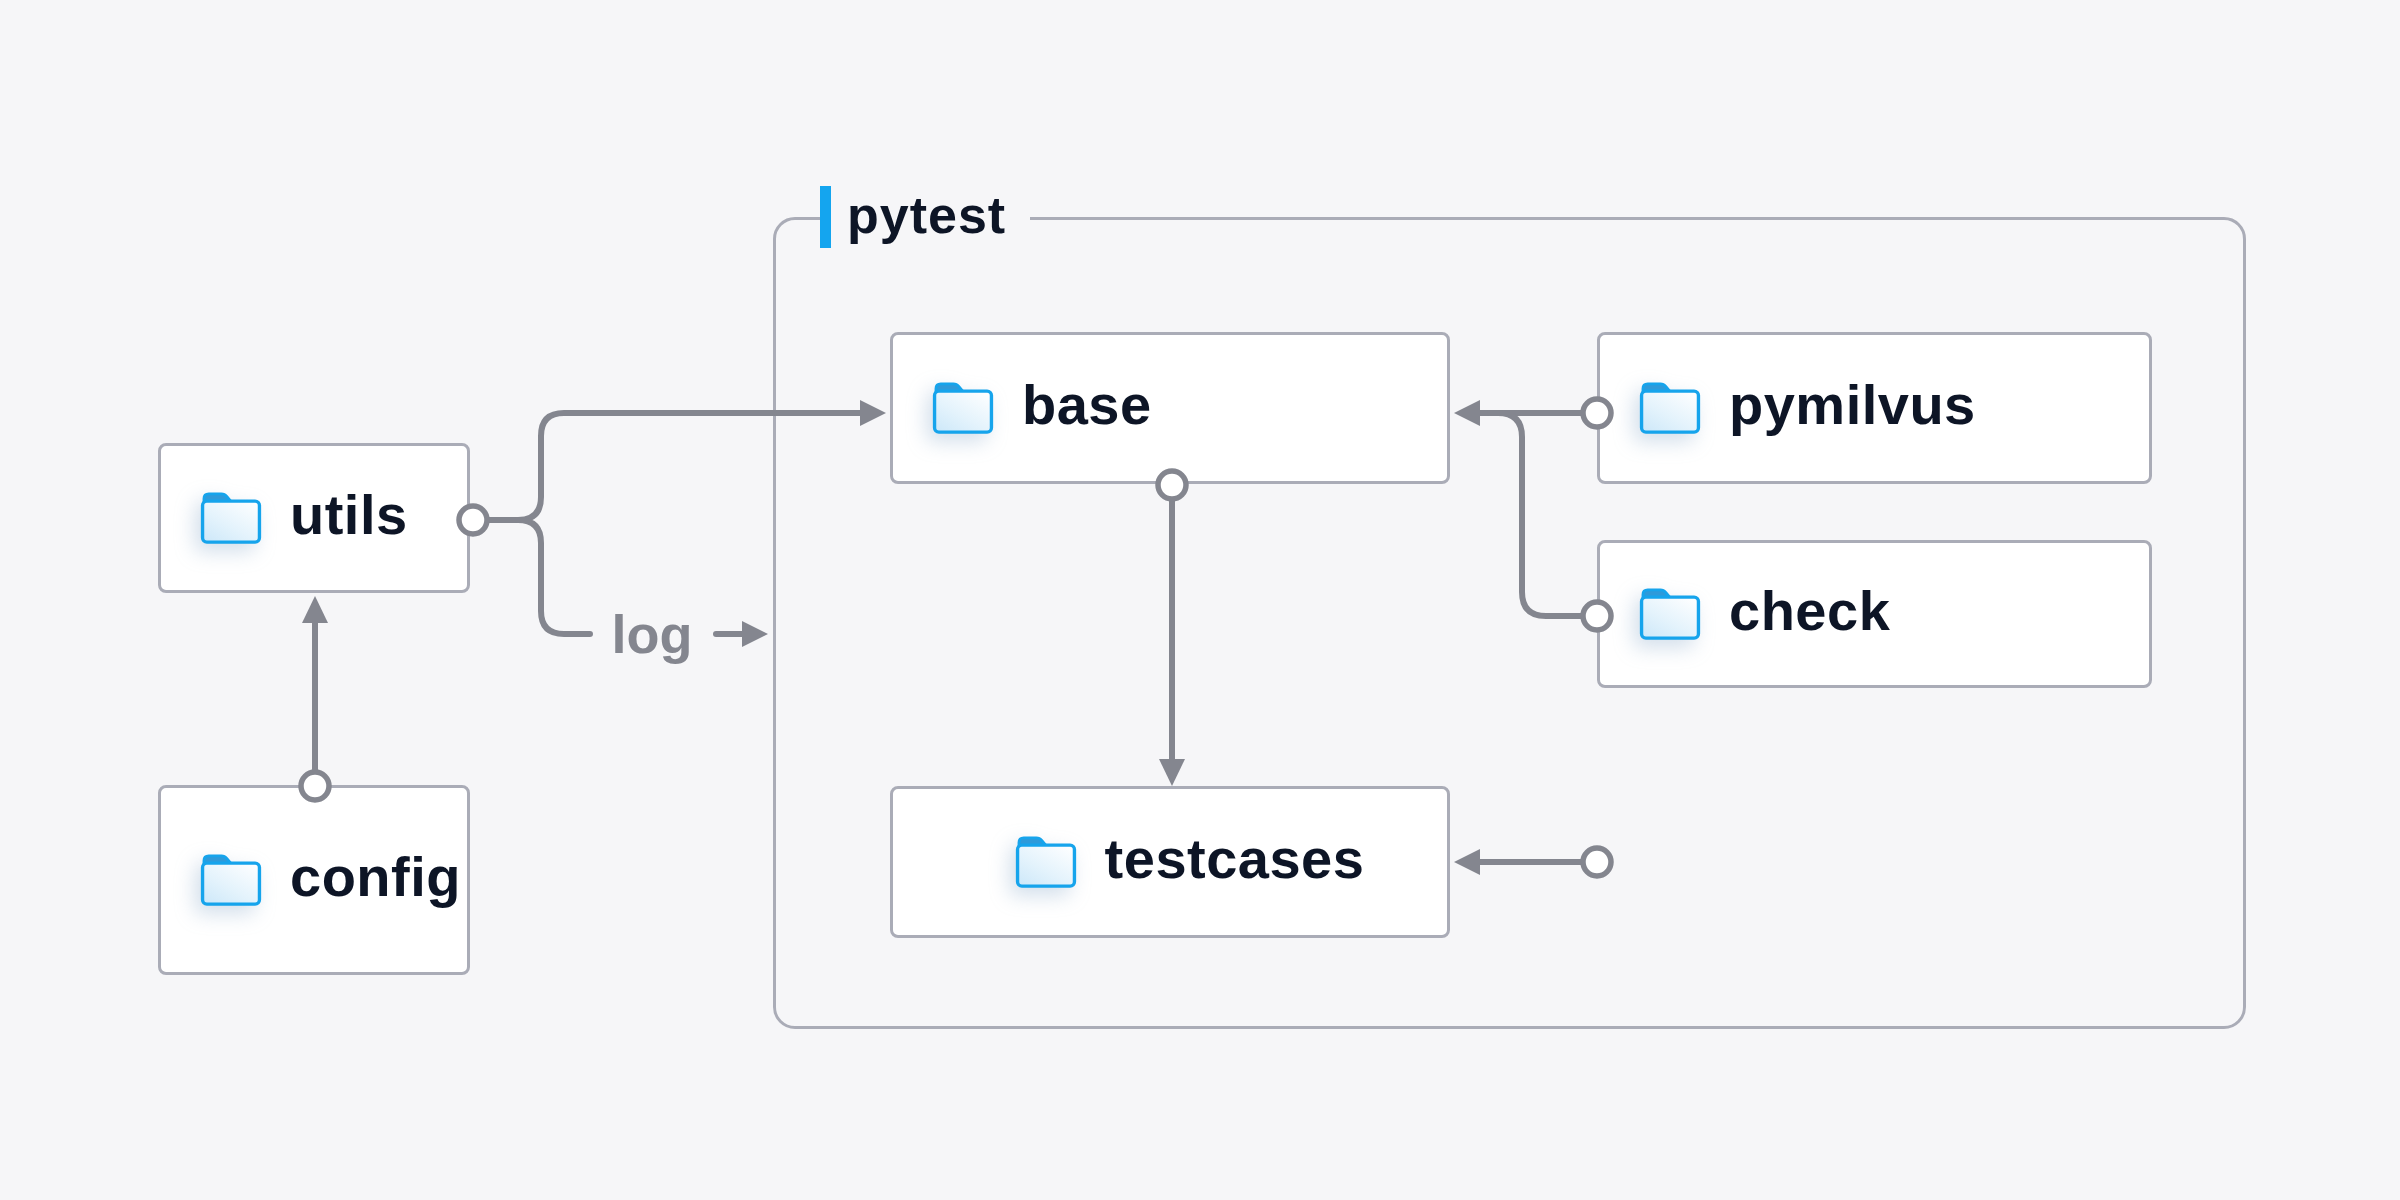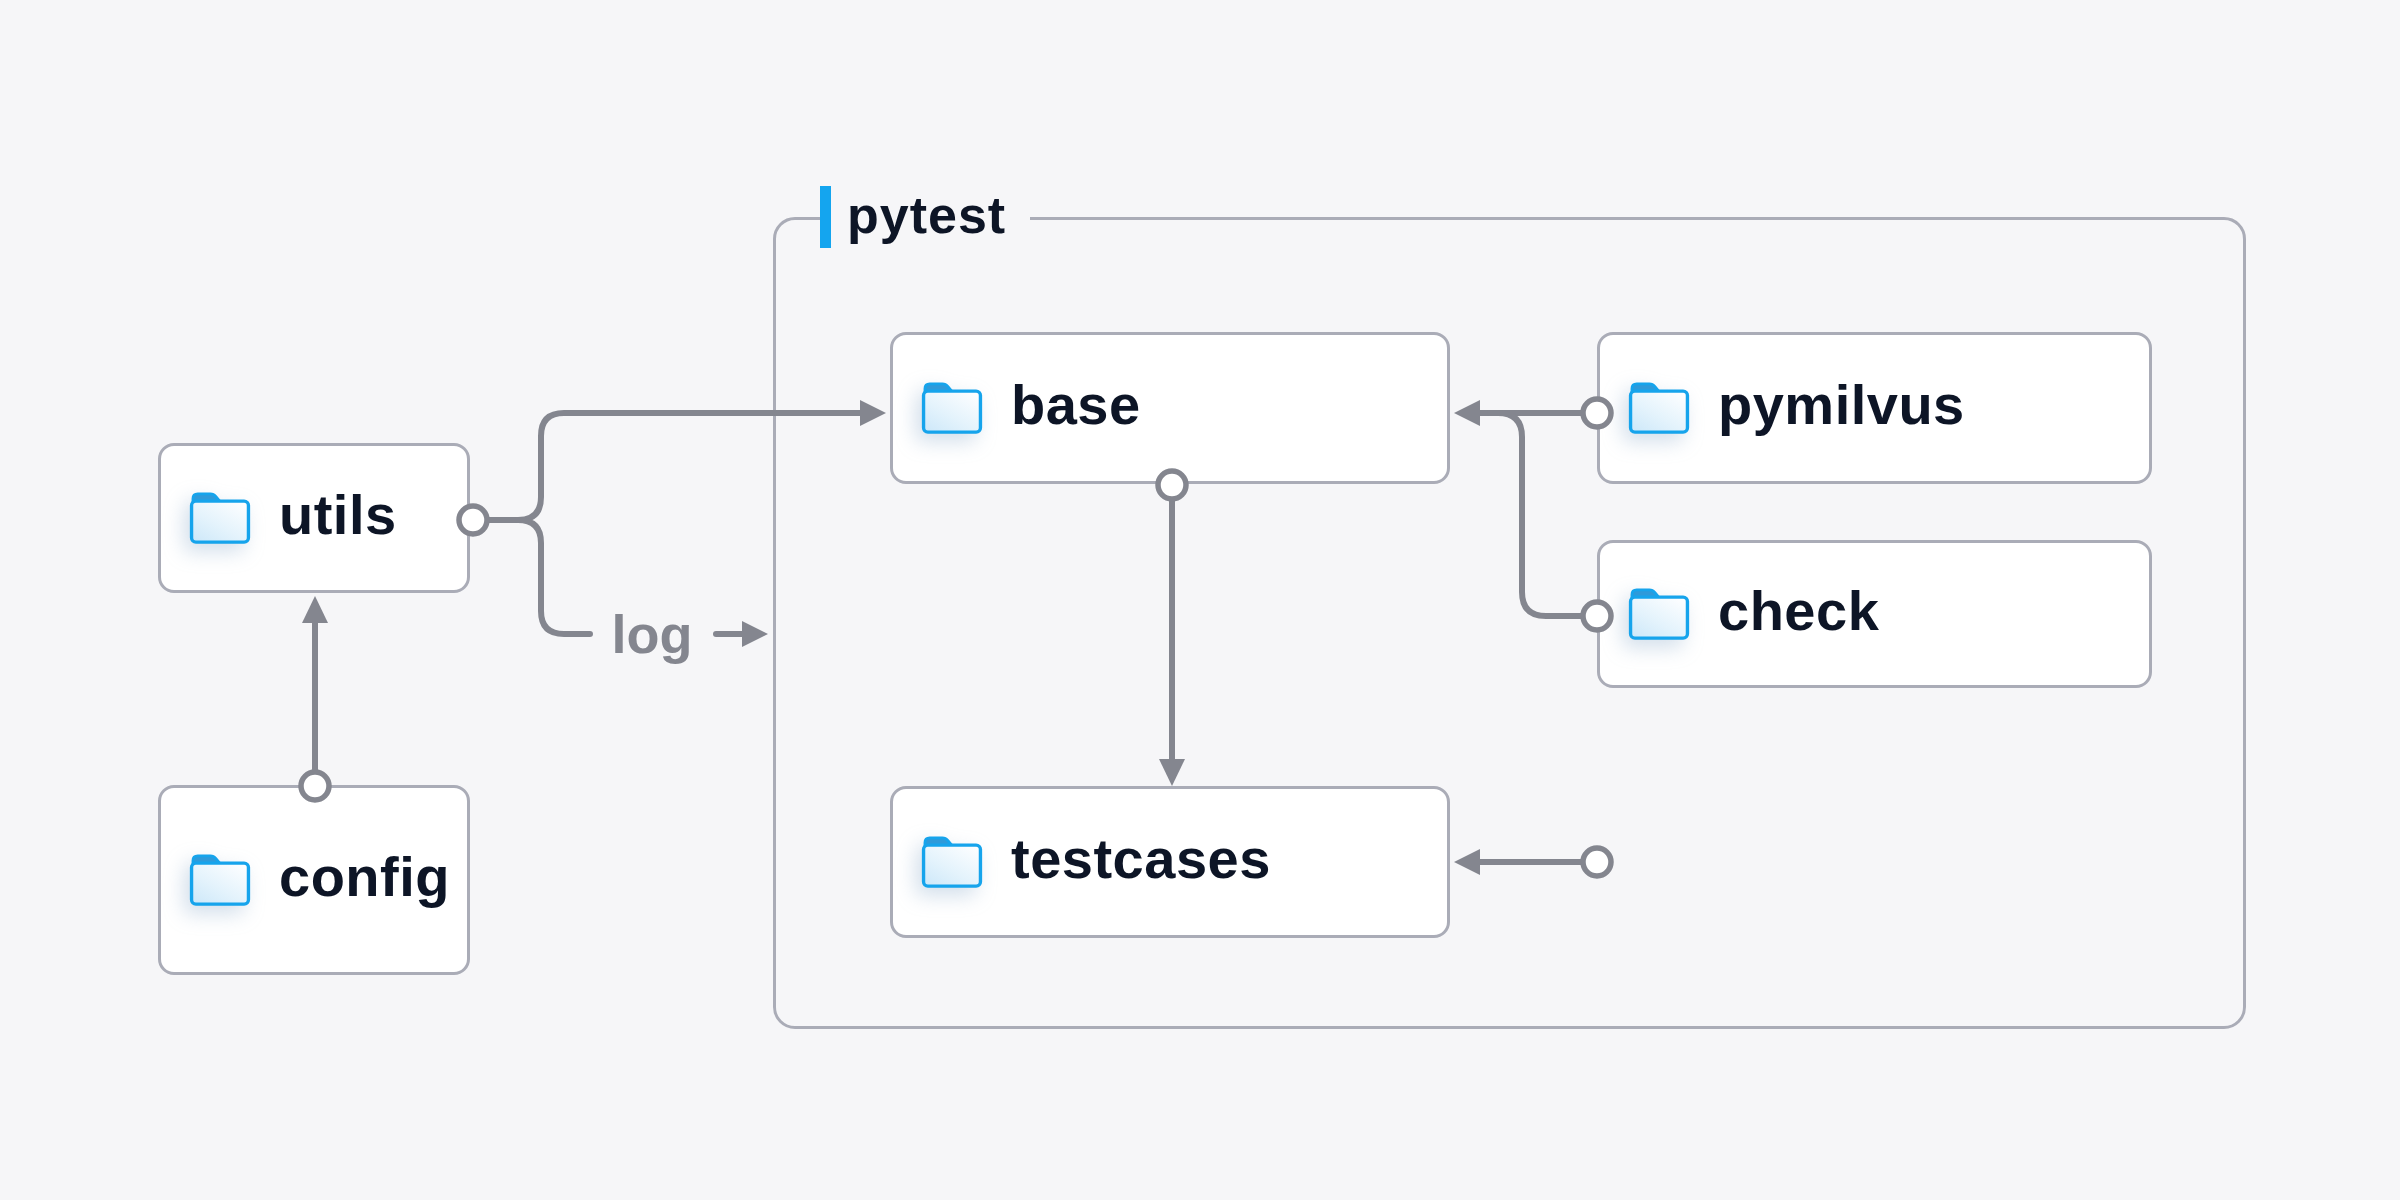--- a/index.html
+++ b/index.html
@@ -35,39 +35,39 @@
   .group-label-text{
     font-size:52px;font-weight:700;color:#0d1526;letter-spacing:1px;line-height:1;
     padding-bottom:4px;
   }
 
   
   .node{
     position:absolute;
     background:#ffffff;
     border:3px solid #aaacb7;
-    border-radius:16px;
+    border-radius:8px;
     box-sizing:border-box;
     display:flex;align-items:center;
-    padding-left:27px;gap:27px;
+    padding-left:38px;gap:27px;
     z-index:3;
   }
   .node .label{
     font-size:56px;font-weight:700;color:#0d1526;letter-spacing:0.5px;
     line-height:1;padding-bottom:6px;
   }
   .folder{display:inline-flex;flex:none;}
   .folder svg{filter:drop-shadow(-6px 8px 10px rgba(110,150,190,0.30));}
 
   #node-utils    {left:158px; top:443px; width:312px; height:150px;}
   #node-config   {left:158px; top:785px; width:312px; height:190px;}
   #node-base     {left:890px; top:332px; width:560px; height:152px;}
   #node-pymilvus {left:1597px;top:332px; width:555px; height:152px;}
   #node-check    {left:1597px;top:540px; width:555px; height:148px;}
-  #node-testcases{left:890px; top:786px; width:560px; height:152px;}
+  #node-testcases{left:890px; top:786px; width:560px; height:152px;justify-content:center;}
   #node-common   {left:1597px;top:786px; width:555px; height:152px;}
 
   
   .wires{
     position:absolute;inset:0;z-index:4;pointer-events:none;
   }
   .wire{stroke:#84868f;stroke-width:6;fill:none;stroke-linecap:round;}
   .wire-thin{stroke:#84868f;stroke-width:6;fill:none;stroke-linecap:round;}
   .head{fill:#84868f;stroke:none;}
   .port{fill:#ffffff;stroke:#84868f;stroke-width:5.5;}

